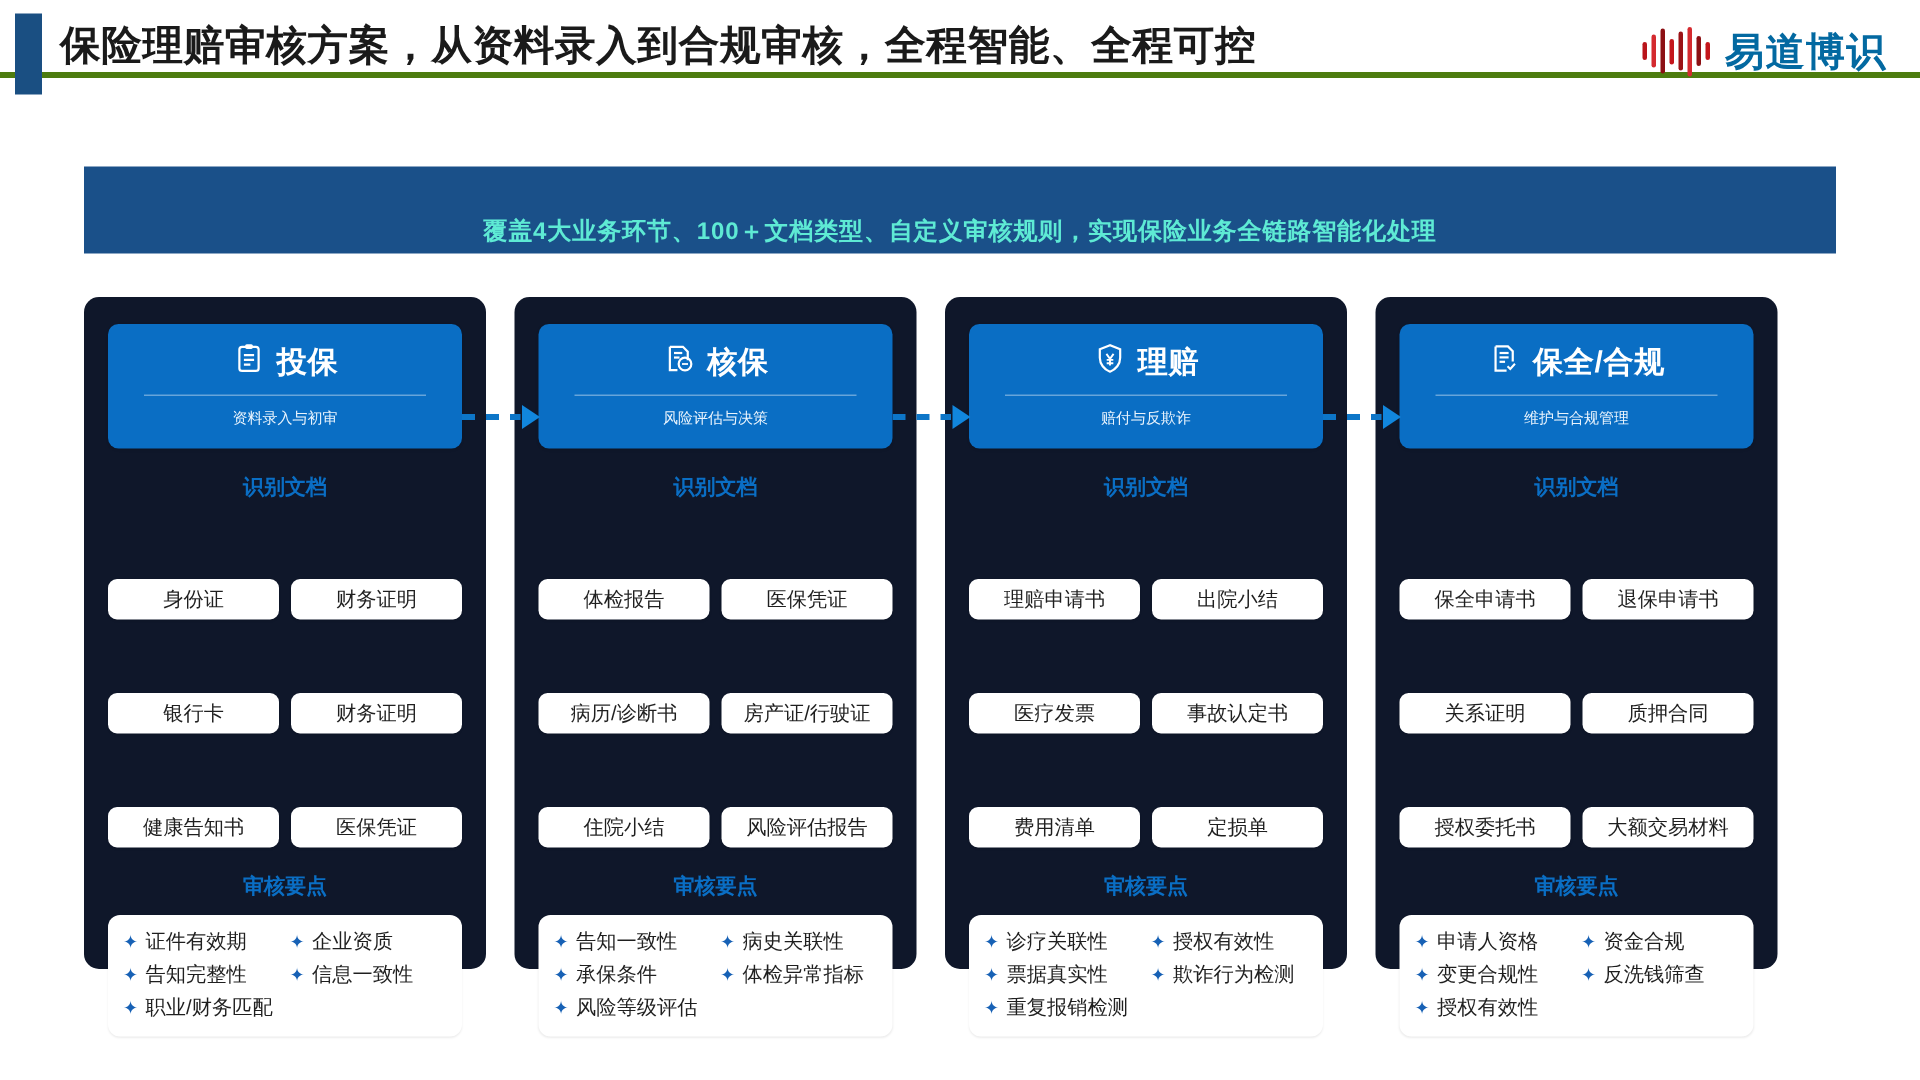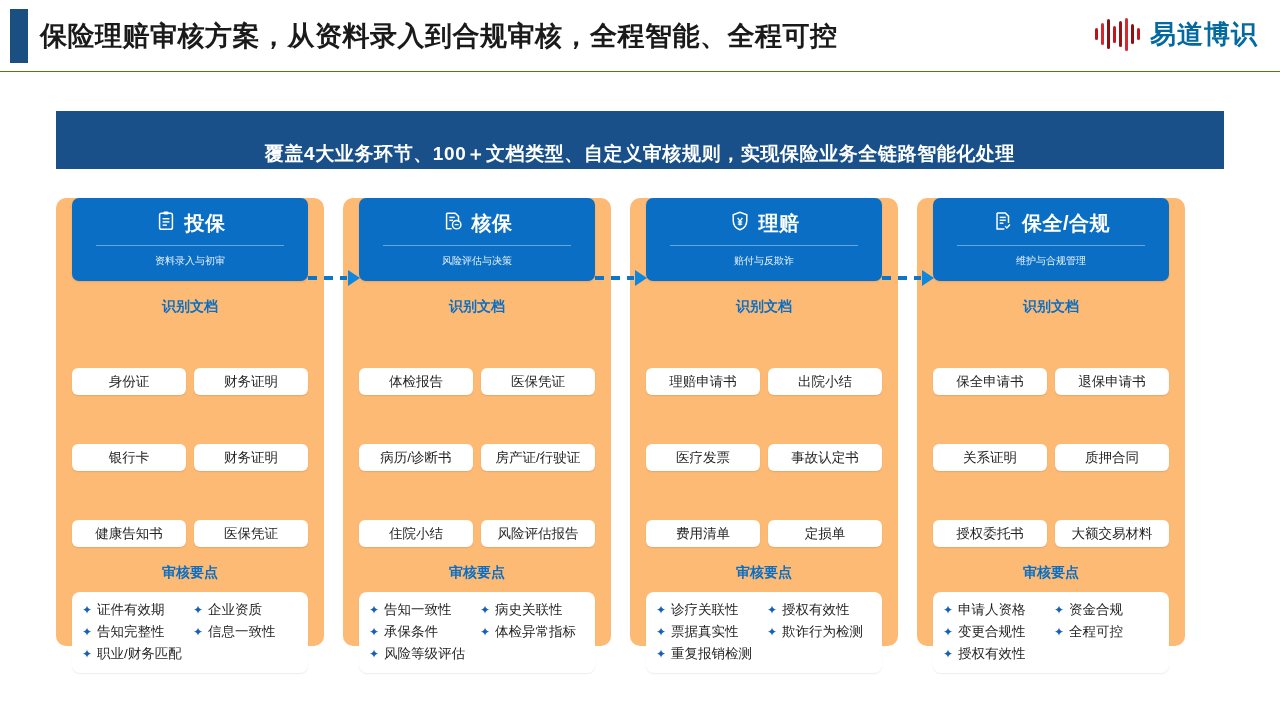--- a/index.html
+++ b/index.html
@@ -6,24 +6,24 @@
   html, body {
     width: 1280px; height: 720px;
     background: #ffffff;
     font-family: "Liberation Sans", "DejaVu Sans", sans-serif;
     overflow: hidden;
   }
 
   
   .header {
     position: relative;
-    height: 72px;
-    display: flex;
-    align-items: center;
-    border-bottom: 1px solid #4d7c0f;
+    height: 52px;
+    display: flex;
+    align-items: flex-end;
+    border-bottom: 4px solid #4d7c0f;
   }
   .header-accent {
     position: absolute;
     left: 10px; top: 9px;
     width: 18px; height: 54px;
     background: #1a4f82;
   }
   .header-title {
     margin-left: 40px;
     font-size: 27px;
@@ -70,40 +70,40 @@
   .banner {
     position: absolute;
     left: 56px; top: 111px;
     width: 1168px; height: 58px;
     background: #1a5089;
     display: flex;
     align-items: center;
     justify-content: center;
   }
   .banner-text {
-    color: #ffffff;
-    font-size: 19px;
+    color: #5eead4;
+    font-size: 16px;
     font-weight: bold;
     letter-spacing: 0.6px;
     margin-top: 28px;
   }
 
   
   .flow {
     position: absolute;
     left: 56px; top: 198px;
     width: 1168px; height: 448px;
     display: flex;
     align-items: stretch;
   }
   .col {
     width: 268px;
-    background: #fdba74;
+    background: #0f172a;
     border-radius: 10px;
-    padding: 0 16px 0 16px;
+    padding: 18px 16px 0 16px;
   }
   .gap {
     width: 19px;
     position: relative;
   }
   .connector {
     position: absolute;
     top: 70px;
     left: -16px;
     width: 52px;
@@ -462,21 +462,21 @@
         <div class="point">
             <span class="star">✦</span>
             <span>资金合规</span>
           </div>
         <div class="point">
             <span class="star">✦</span>
             <span>变更合规性</span>
           </div>
         <div class="point">
             <span class="star">✦</span>
-            <span>全程可控</span>
+            <span>反洗钱筛查</span>
           </div>
         <div class="point">
             <span class="star">✦</span>
             <span>授权有效性</span>
           </div>
       </div>
     </div>
   </div>
 
 </div>

